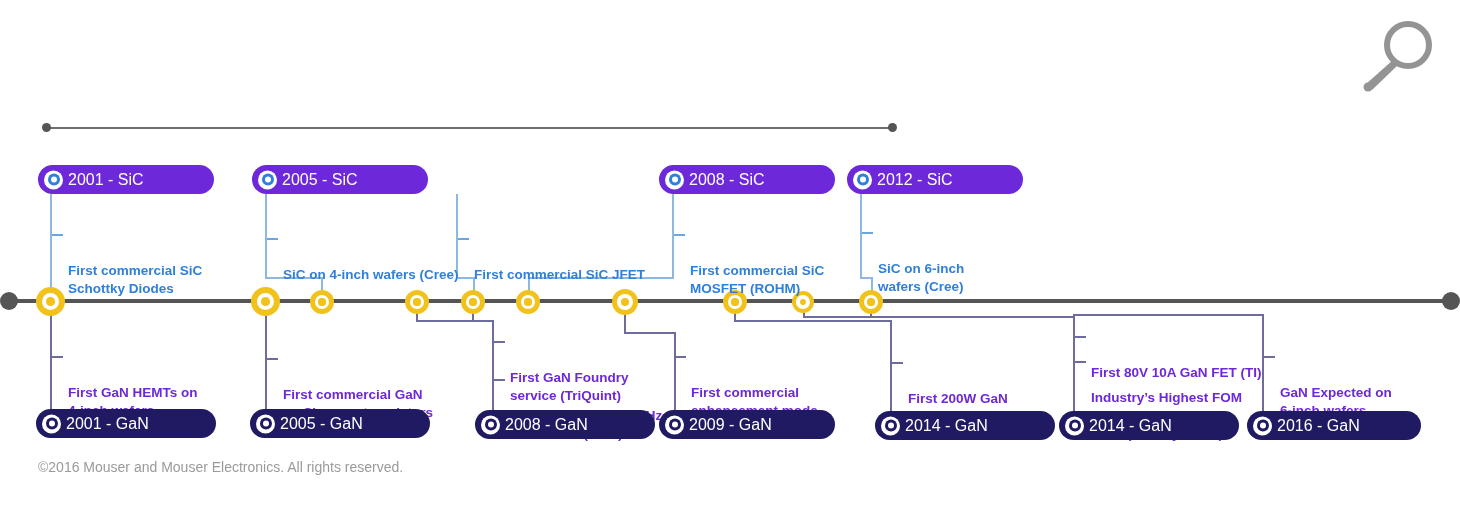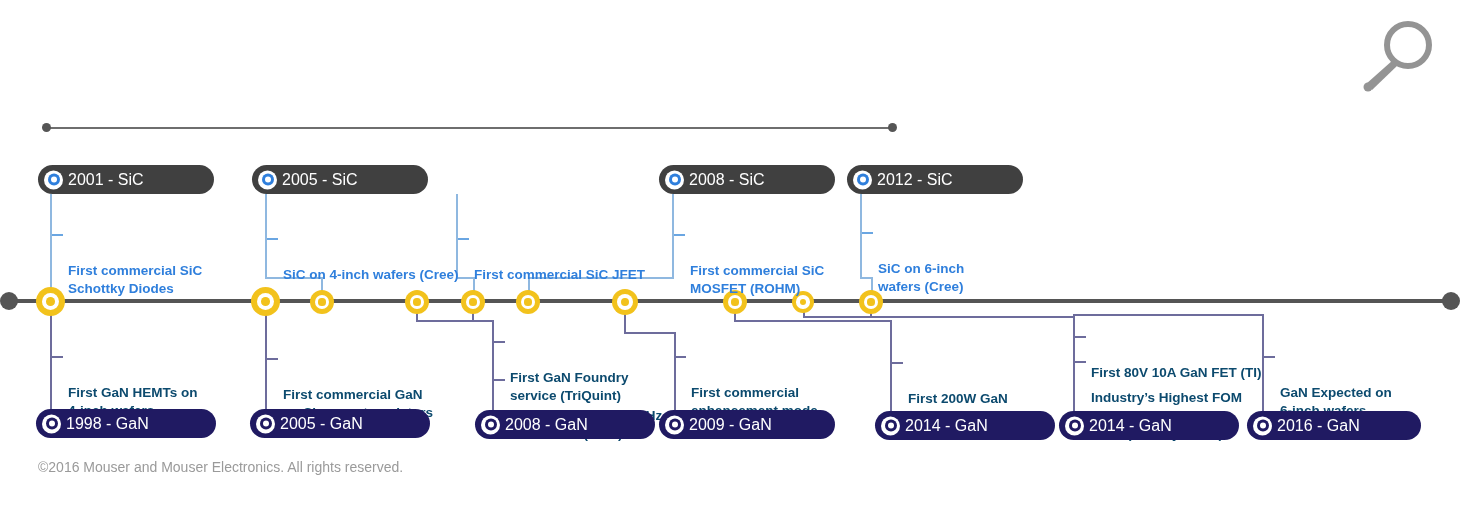--- a/index.html
+++ b/index.html
@@ -111,21 +111,21 @@
     border-radius: 15px;
     display: flex;
     align-items: center;
     padding-left: 30px;
     padding-right: 16px;
     color: #ffffff;
     font-size: 16px;
     font-weight: 400;
     white-space: nowrap;
   }
-  .badge.sic { background: #404040; }
+  .badge.sic { background: #6d28d9; }
   .badge.gan { background: #201a62; }
 
   .badge-bullseye {
     position: absolute;
     left: 6px; top: 50%;
     transform: translateY(-50%);
     width: 19px; height: 19px;
     border-radius: 50%;
     background: #ffffff;
     display: flex;
@@ -150,21 +150,21 @@
 
   
   .evt {
     position: absolute;
     font-size: 13.5px;
     font-weight: 700;
     line-height: 18px;
     white-space: pre-line;
   }
   .evt.sic { color: #2f7fdc; }
-  .evt.gan { color: #0c4a6e; }
+  .evt.gan { color: #6d28d9; }
   .evt-dash {
     position: absolute;
     left: -16px; top: 8px;
     width: 11px; height: 2px;
   }
   .evt.sic .evt-dash { background: #6aa6e2; }
   .evt.gan .evt-dash { background: #6d6c9c; }
 
   
   #footer-copyright {
@@ -332,21 +332,21 @@
 Limit (GaN Systems)</span>
   </div>
   <div class="evt gan" style="left:1280px; top:348px;">
     <span class="evt-dash"></span>
     <span>GaN Expected on
 6-inch wafers</span>
   </div>
 
   <div class="badge gan" style="left:36px; top:409px; width:180px;">
     <span class="badge-bullseye"></span>
-    <span>1998 - GaN</span>
+    <span>2001 - GaN</span>
   </div>
   <div class="badge gan" style="left:250px; top:409px; width:180px;">
     <span class="badge-bullseye"></span>
     <span>2005 - GaN</span>
   </div>
   <div class="badge gan" style="left:475px; top:410px; width:180px;">
     <span class="badge-bullseye"></span>
     <span>2008 - GaN</span>
   </div>
   <div class="badge gan" style="left:659px; top:410px; width:176px;">

